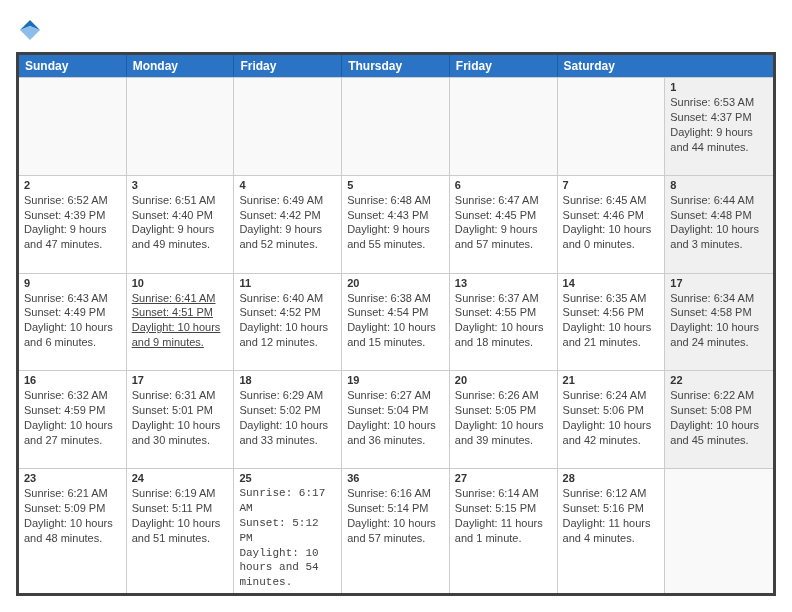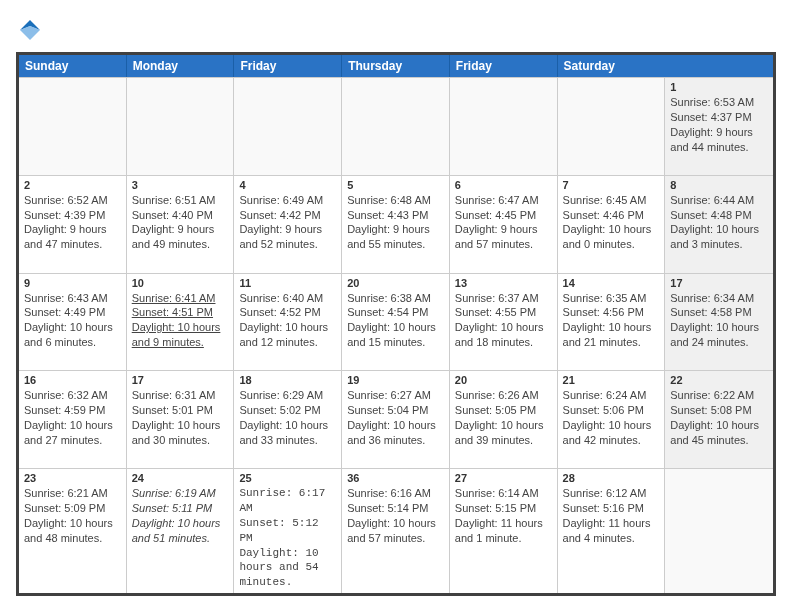--- a/index.html
+++ b/index.html
@@ -293,21 +293,21 @@
         </div>
         <div class="cal-row">
           <div class="cal-cell">
             <span class="day-num">23</span>
             <div class="day-info" style="white-space: pre-line;">Sunrise: 6:21 AM
 Sunset: 5:09 PM
 Daylight: 10 hours and 48 minutes.</div>
           </div>
           <div class="cal-cell">
             <span class="day-num">24</span>
-            <div class="day-info" style="white-space: pre-line; font-style: italic;">Sunrise: 6:19 AM
+            <div class="day-info" style="white-space: pre-line;">Sunrise: 6:19 AM
 Sunset: 5:11 PM
 Daylight: 10 hours and 51 minutes.</div>
           </div>
           <div class="cal-cell">
             <span class="day-num">25</span>
             <div class="day-info" style="white-space: pre-line; font-family: Liberation Mono, monospace;">Sunrise: 6:17 AM
 Sunset: 5:12 PM
 Daylight: 10 hours and 54 minutes.</div>
           </div>
           <div class="cal-cell">

